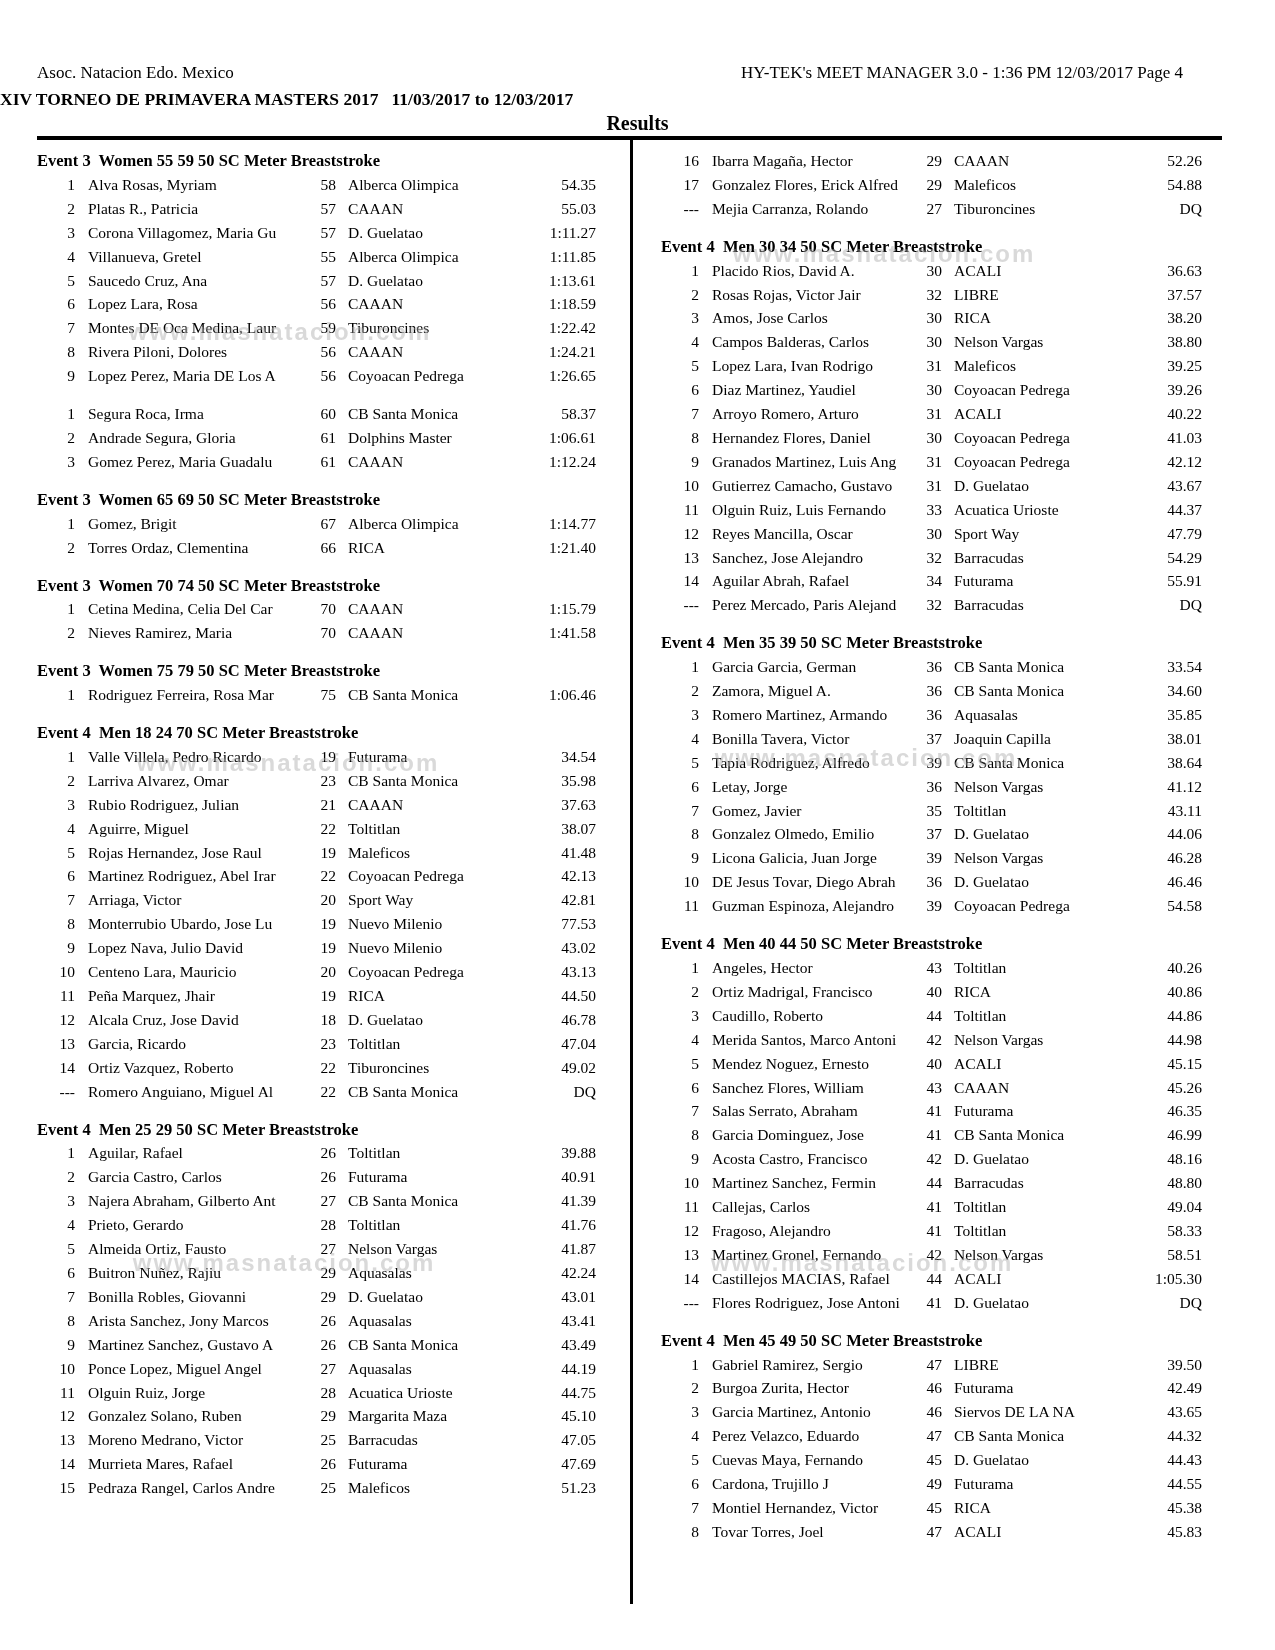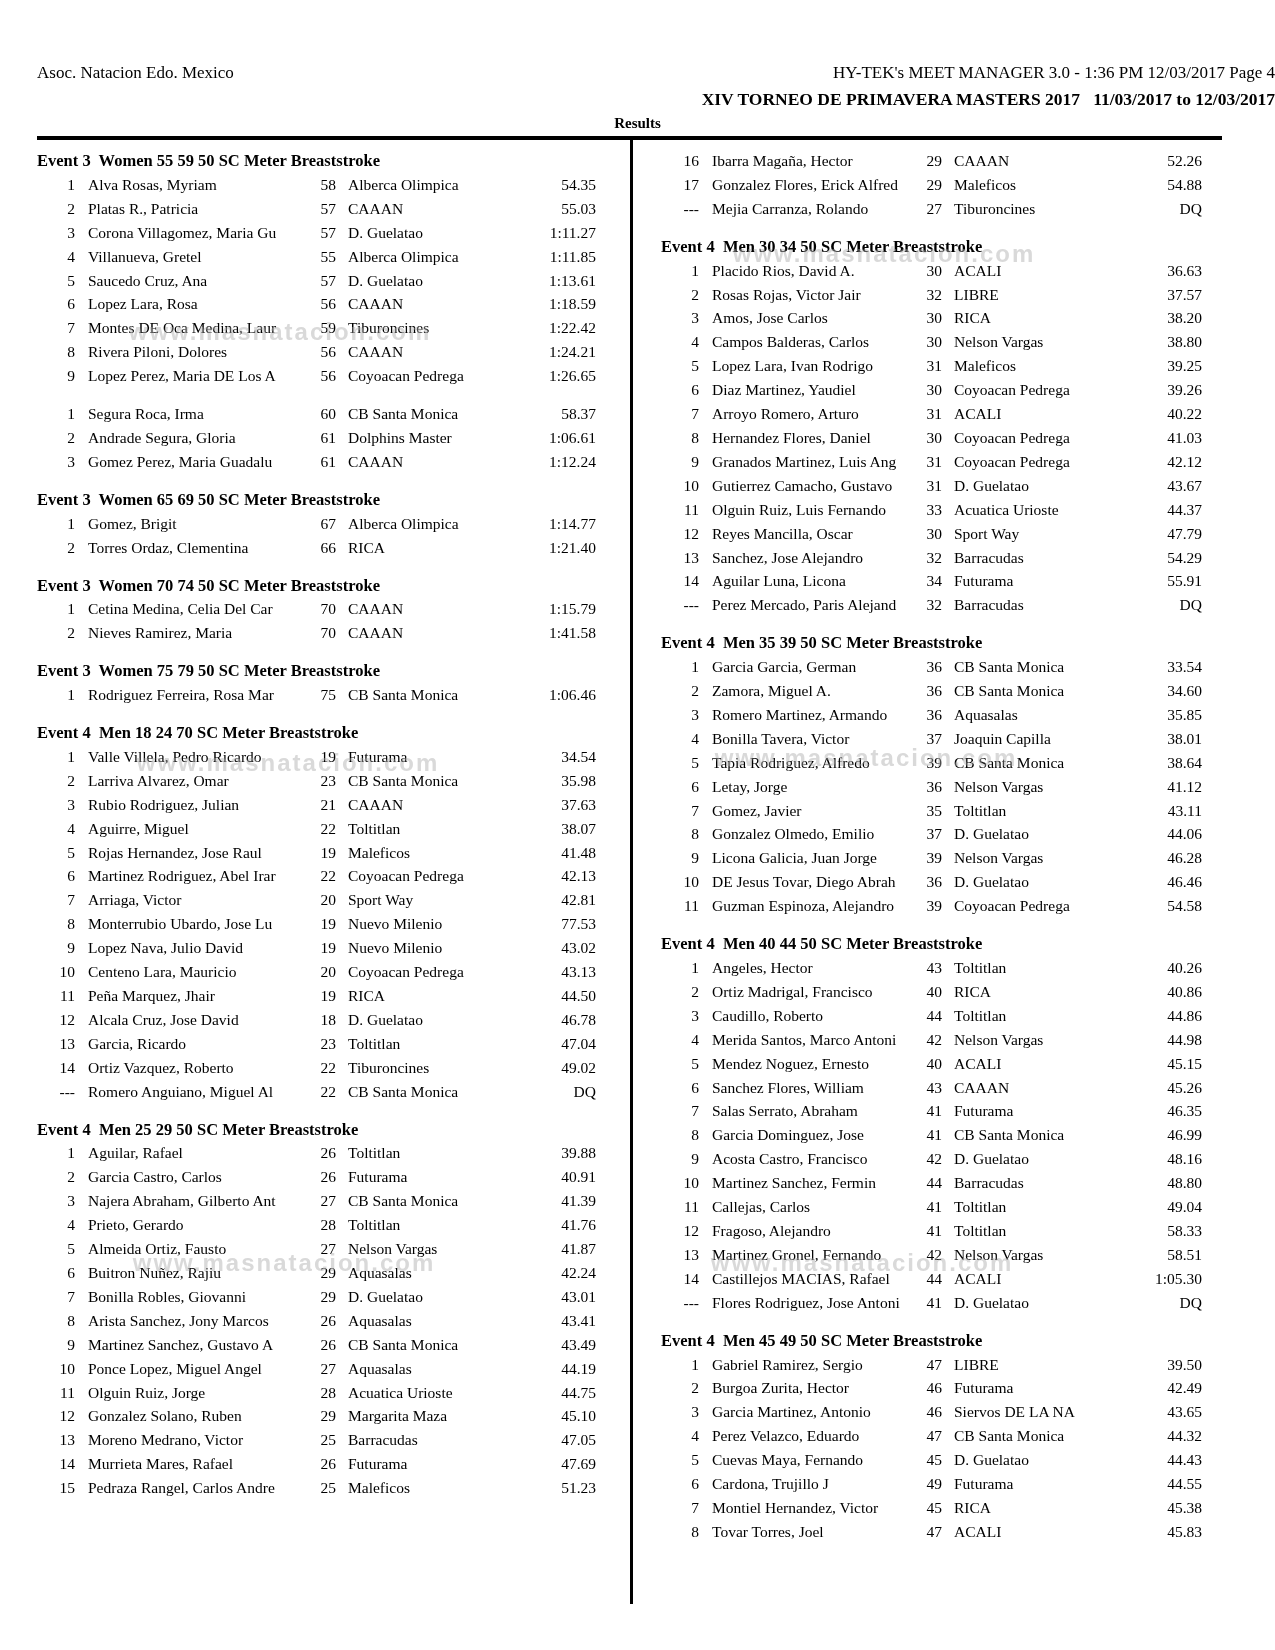--- a/index.html
+++ b/index.html
@@ -3,23 +3,23 @@
 <meta charset="utf-8">
 <style>
   html,body{margin:0;padding:0;}
   body{
     width:1275px;height:1650px;background:#ffffff;color:#000;
     font-family:"Liberation Serif", serif;
     position:relative;overflow:hidden;
   }
   .page-header{padding-top:60px;}
   .hdr-line1{display:flex;justify-content:space-between;
-    padding-left:37px;font-size:17px;line-height:26px;}
-  .meet-title{text-align:right;font-weight:bold;font-size:17.5px;line-height:26px;white-space:pre;}
-  .results-label{text-align:center;font-weight:bold;font-size:15px;line-height:22px;}
+    padding-left:37px;padding-right:92px;font-size:17px;line-height:26px;}
+  .meet-title{text-align:left;font-weight:bold;font-size:17.5px;line-height:26px;white-space:pre;}
+  .results-label{text-align:center;font-weight:bold;font-size:20px;line-height:22px;}
   .rule{border-top:4px solid #000;margin:2px 53px 0 37px;height:0;}
   .cols{display:flex;margin-left:37px;height:1464px;align-items:stretch;}
   .col{box-sizing:border-box;padding-top:9px;}
   .col-left{width:593px;padding-right:34px;}
   .col-right{width:592px;border-left:3px solid #000;padding-left:28px;padding-right:20px;}
   .section{margin-top:14px;}
   .section:first-child{margin-top:0;}
   .event-title{font-weight:bold;font-size:16.5px;line-height:23.9px;white-space:pre;}
   .row{display:grid;grid-template-columns:38px 1fr 30px 178px 82px;
     font-size:15.5px;line-height:23.9px;white-space:nowrap;}
@@ -512,21 +512,21 @@
         </div>
         <div class="row">
           <span class="c-place">13</span>
           <span class="c-name">Sanchez, Jose Alejandro</span>
           <span class="c-age">32</span>
           <span class="c-team">Barracudas</span>
           <span class="c-time">54.29</span>
         </div>
         <div class="row">
           <span class="c-place">14</span>
-          <span class="c-name">Aguilar Luna, Licona</span>
+          <span class="c-name">Aguilar Abrah, Rafael</span>
           <span class="c-age">34</span>
           <span class="c-team">Futurama</span>
           <span class="c-time">55.91</span>
         </div>
         <div class="row">
           <span class="c-place">---</span>
           <span class="c-name">Perez Mercado, Paris Alejand</span>
           <span class="c-age">32</span>
           <span class="c-team">Barracudas</span>
           <span class="c-time">DQ</span>

